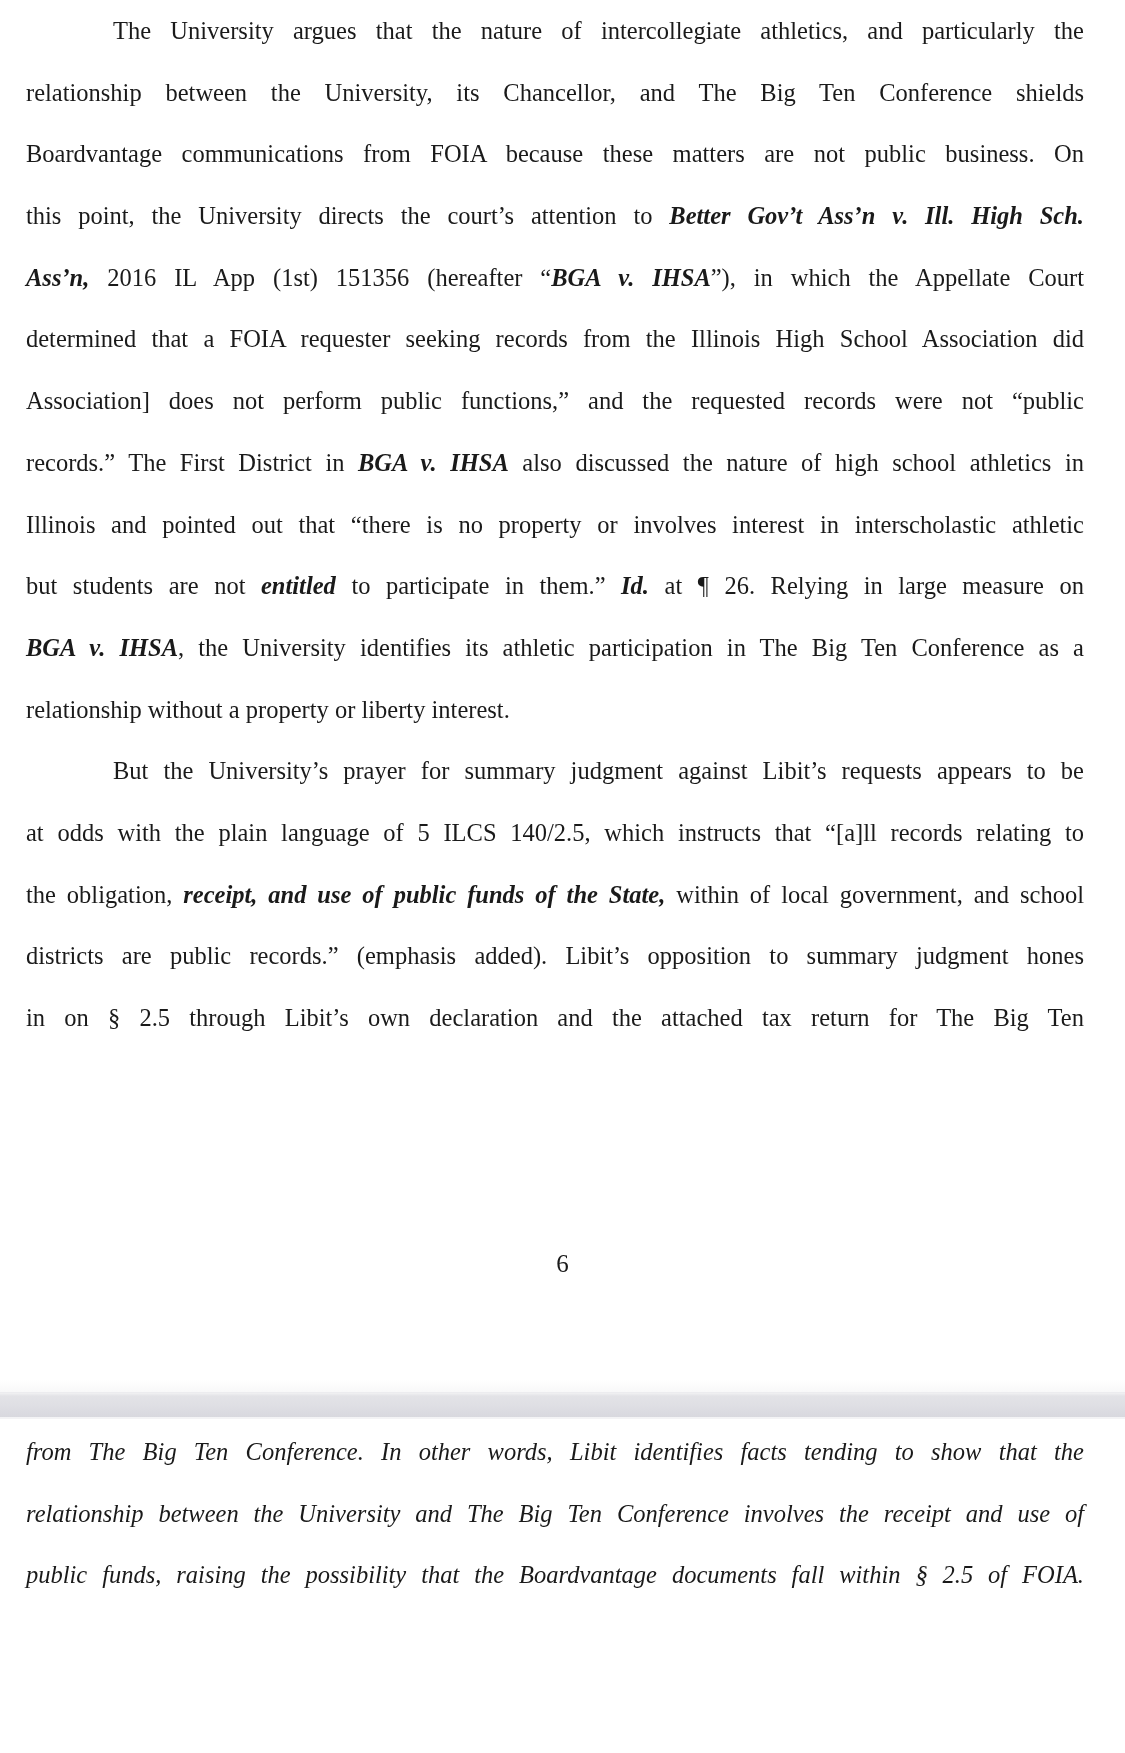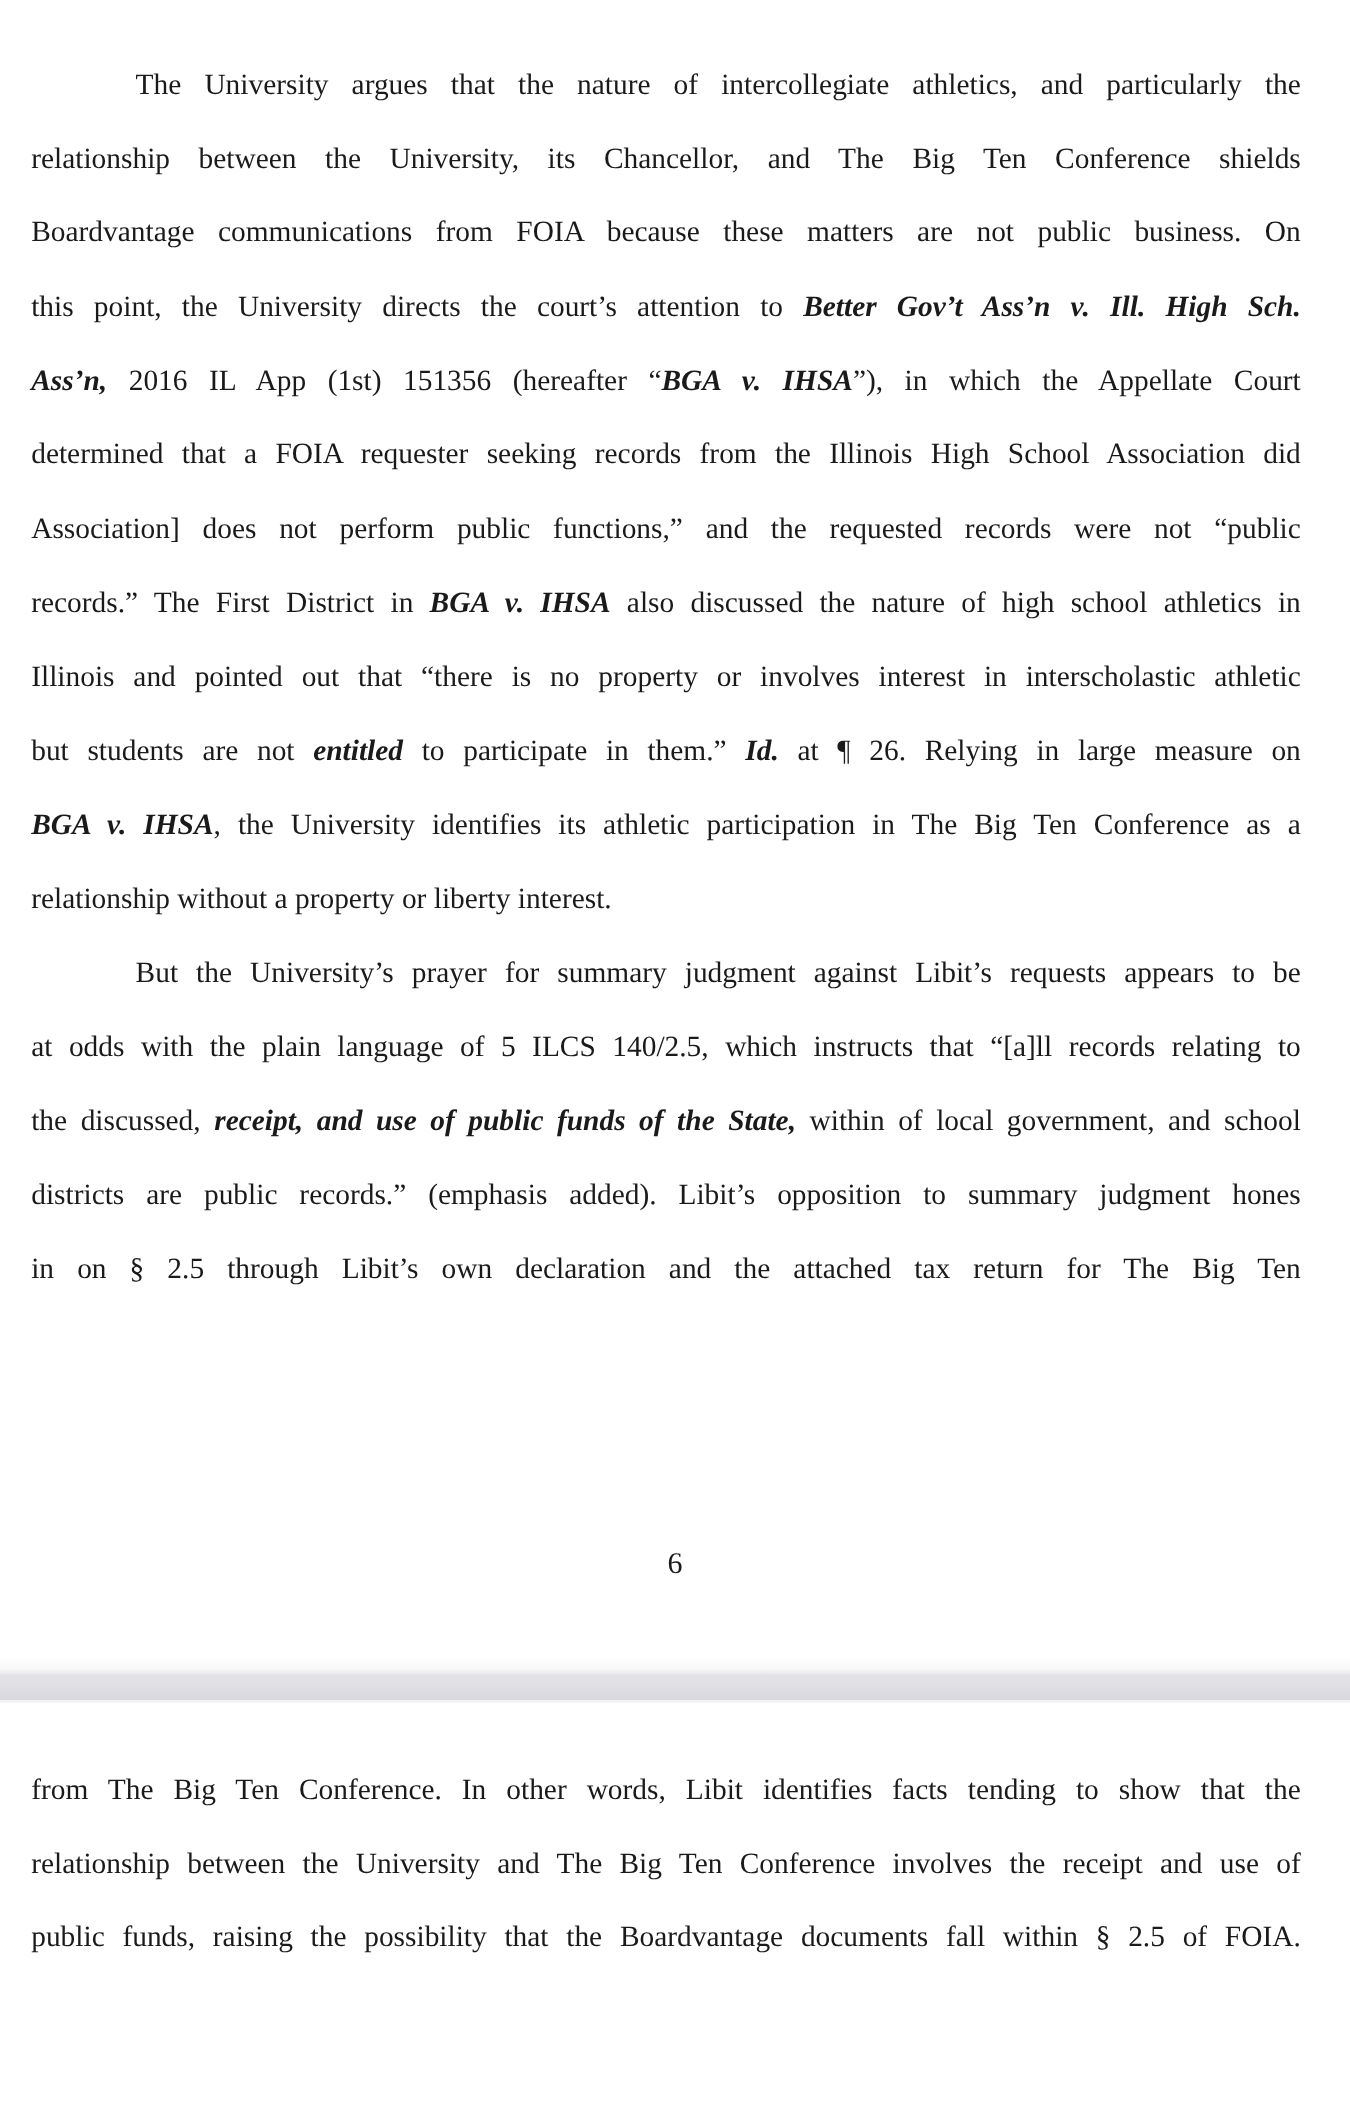--- a/index.html
+++ b/index.html
@@ -13,21 +13,20 @@
     position: relative;
     overflow: hidden;
     font-family: "Liberation Serif", "DejaVu Serif", serif;
     color: #1a1a1a;
   }
   .page {
     position: absolute;
     left: 0;
     width: 1125px;
     background: #ffffff;
-    margin-top: 40px;
   }
   .page-top { top: 0; height: 1385px; }
   .page-bottom { top: 1420px; height: 333px; }
   .text-block {
     position: absolute;
     left: 26px;
     width: 1058px;
     font-size: 24.5px;
     line-height: 61.7px;
     text-align: justify;
@@ -82,29 +81,29 @@
       <span class="line"><em>Ass’n,</em><span> 2016 IL App (1st) 151356 (hereafter “</span><em>BGA v. IHSA</em><span>”), in which the Appellate Court</span></span>
       <span class="line"><span>determined that a FOIA requester seeking records from the Illinois High School Association did</span></span>
       <span class="line"><span>Association] does not perform public functions,” and the requested records were not “public</span></span>
       <span class="line"><span>records.” The First District in </span><em>BGA v. IHSA</em><span> also discussed the nature of high school athletics in</span></span>
       <span class="line"><span>Illinois and pointed out that “there is no property or involves interest in interscholastic athletic</span></span>
       <span class="line"><span>but students are not </span><em>entitled</em><span> to participate in them.”  </span><em>Id.</em><span> at ¶ 26.  Relying in large measure on</span></span>
       <span class="line"><em>BGA v. IHSA</em><span>, the University identifies its athletic participation in The Big Ten Conference as a</span></span>
       <span class="line short"><span>relationship without a property or liberty interest.</span></span>
       <span class="line indent"><span>But the University’s prayer for summary judgment against Libit’s requests appears to be</span></span>
       <span class="line"><span>at odds with the plain language of 5 ILCS 140/2.5, which instructs that “[a]ll records relating to</span></span>
-      <span class="line"><span>the discussed, </span><em>receipt, and use of public funds of the State,</em><span> within of local government, and school</span></span>
+      <span class="line"><span>the obligation, </span><em>receipt, and use of public funds of the State,</em><span> within of local government, and school</span></span>
       <span class="line"><span>districts are public records.” (emphasis added).  Libit’s opposition to summary judgment hones</span></span>
       <span class="line"><span>in on § 2.5 through Libit’s own declaration and the attached tax return for The Big Ten</span></span>
     </div>
   <div class="page-number">6</div>
 </div>
 
 <div class="page-shadow"></div>
 <div class="page-gap"></div>
 
 <div class="page page-bottom">
-  <div class="text-block" style="top: 1px;" id="p7-body">
+  <div class="text-block" style="top: 1px; font-style: italic;" id="p7-body">
       <span class="line"><span>from The Big Ten Conference.  In other words, Libit identifies facts tending to show that the</span></span>
       <span class="line"><span>relationship between the University and The Big Ten Conference involves the receipt and use of</span></span>
       <span class="line"><span>public funds, raising the possibility that the Boardvantage documents fall within § 2.5 of FOIA.</span></span>
     </div>
 </div>
 
 </body></html>

